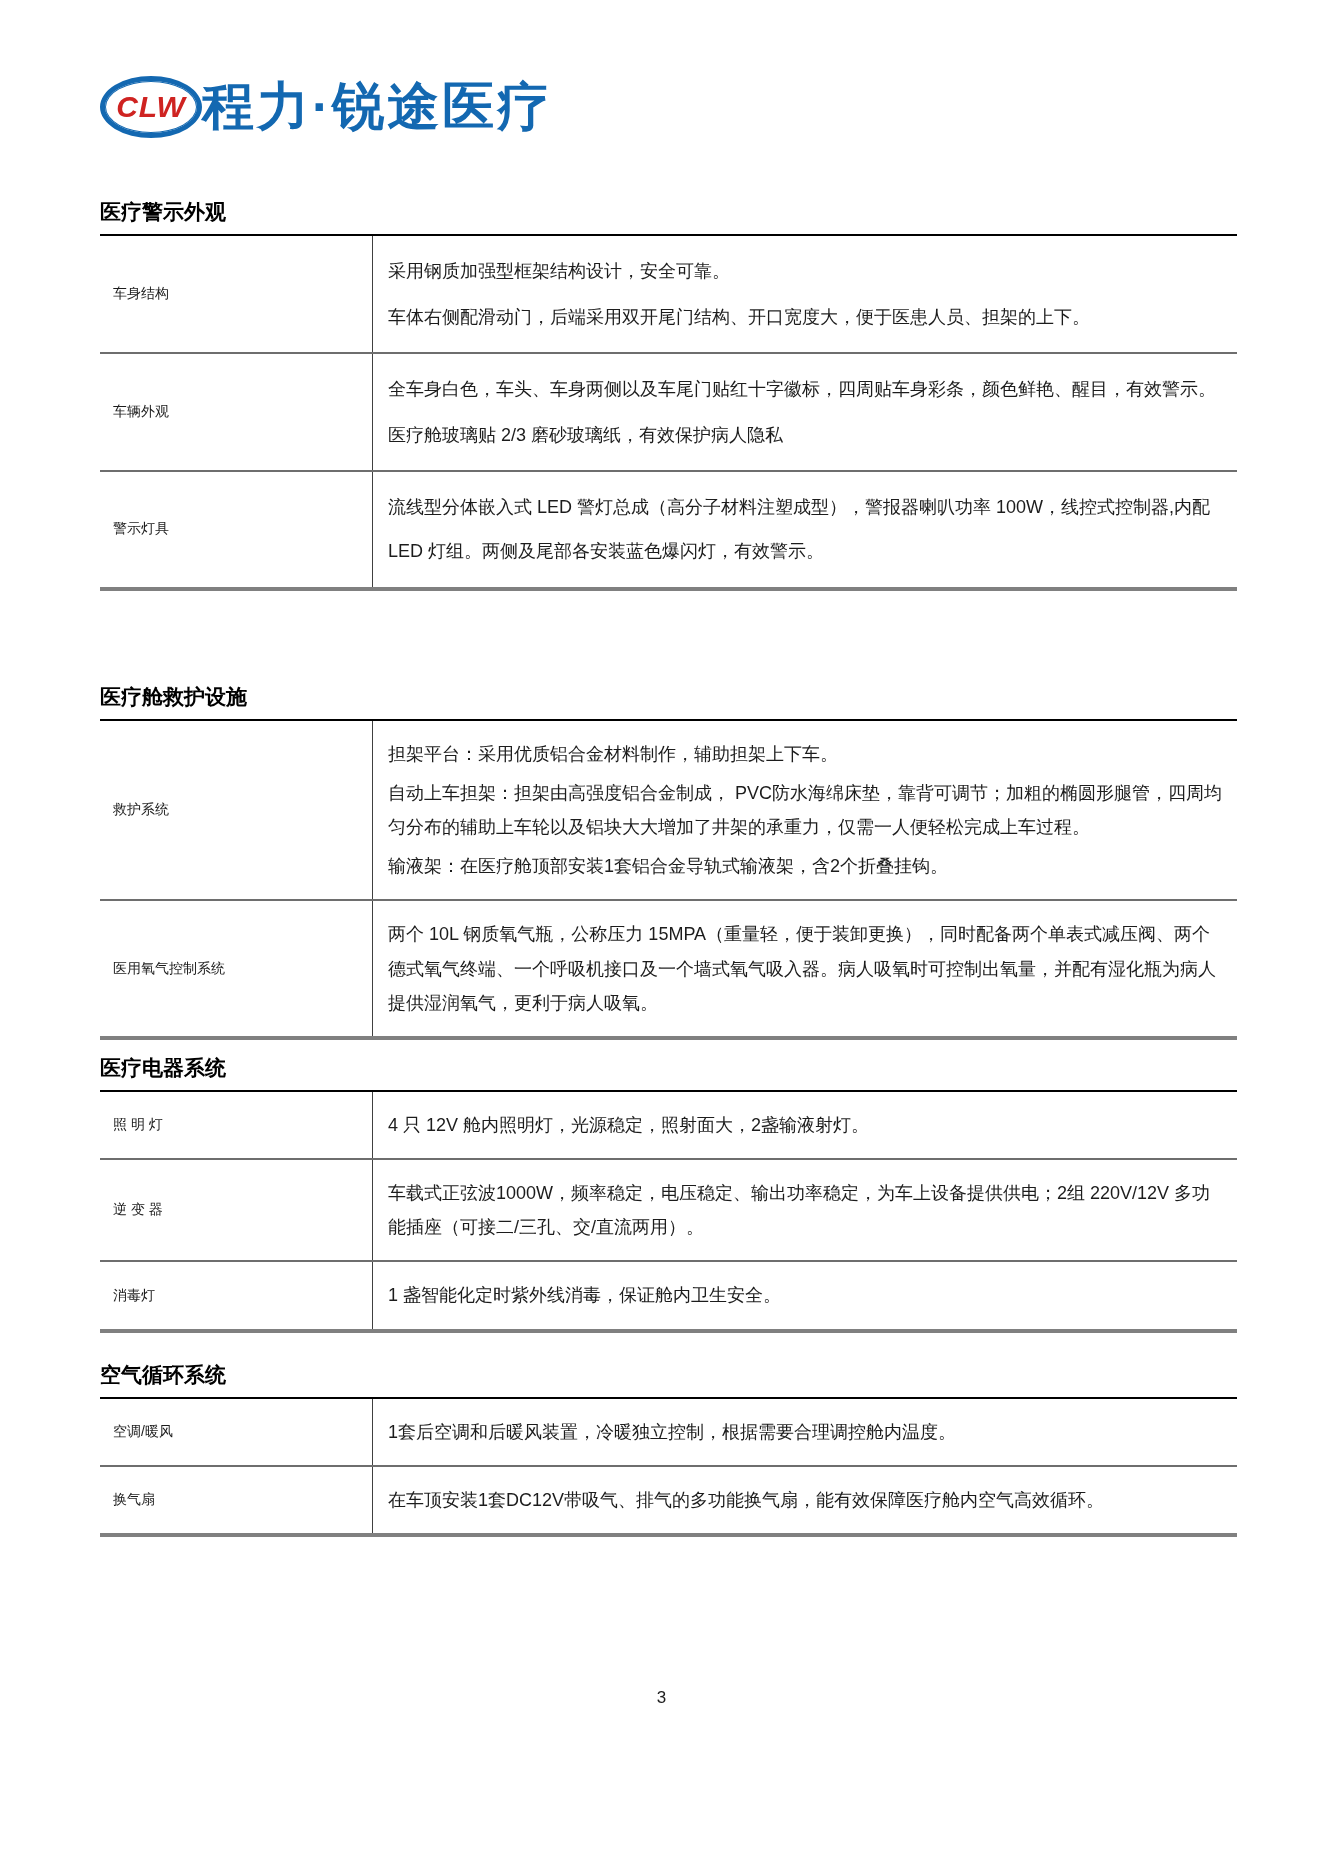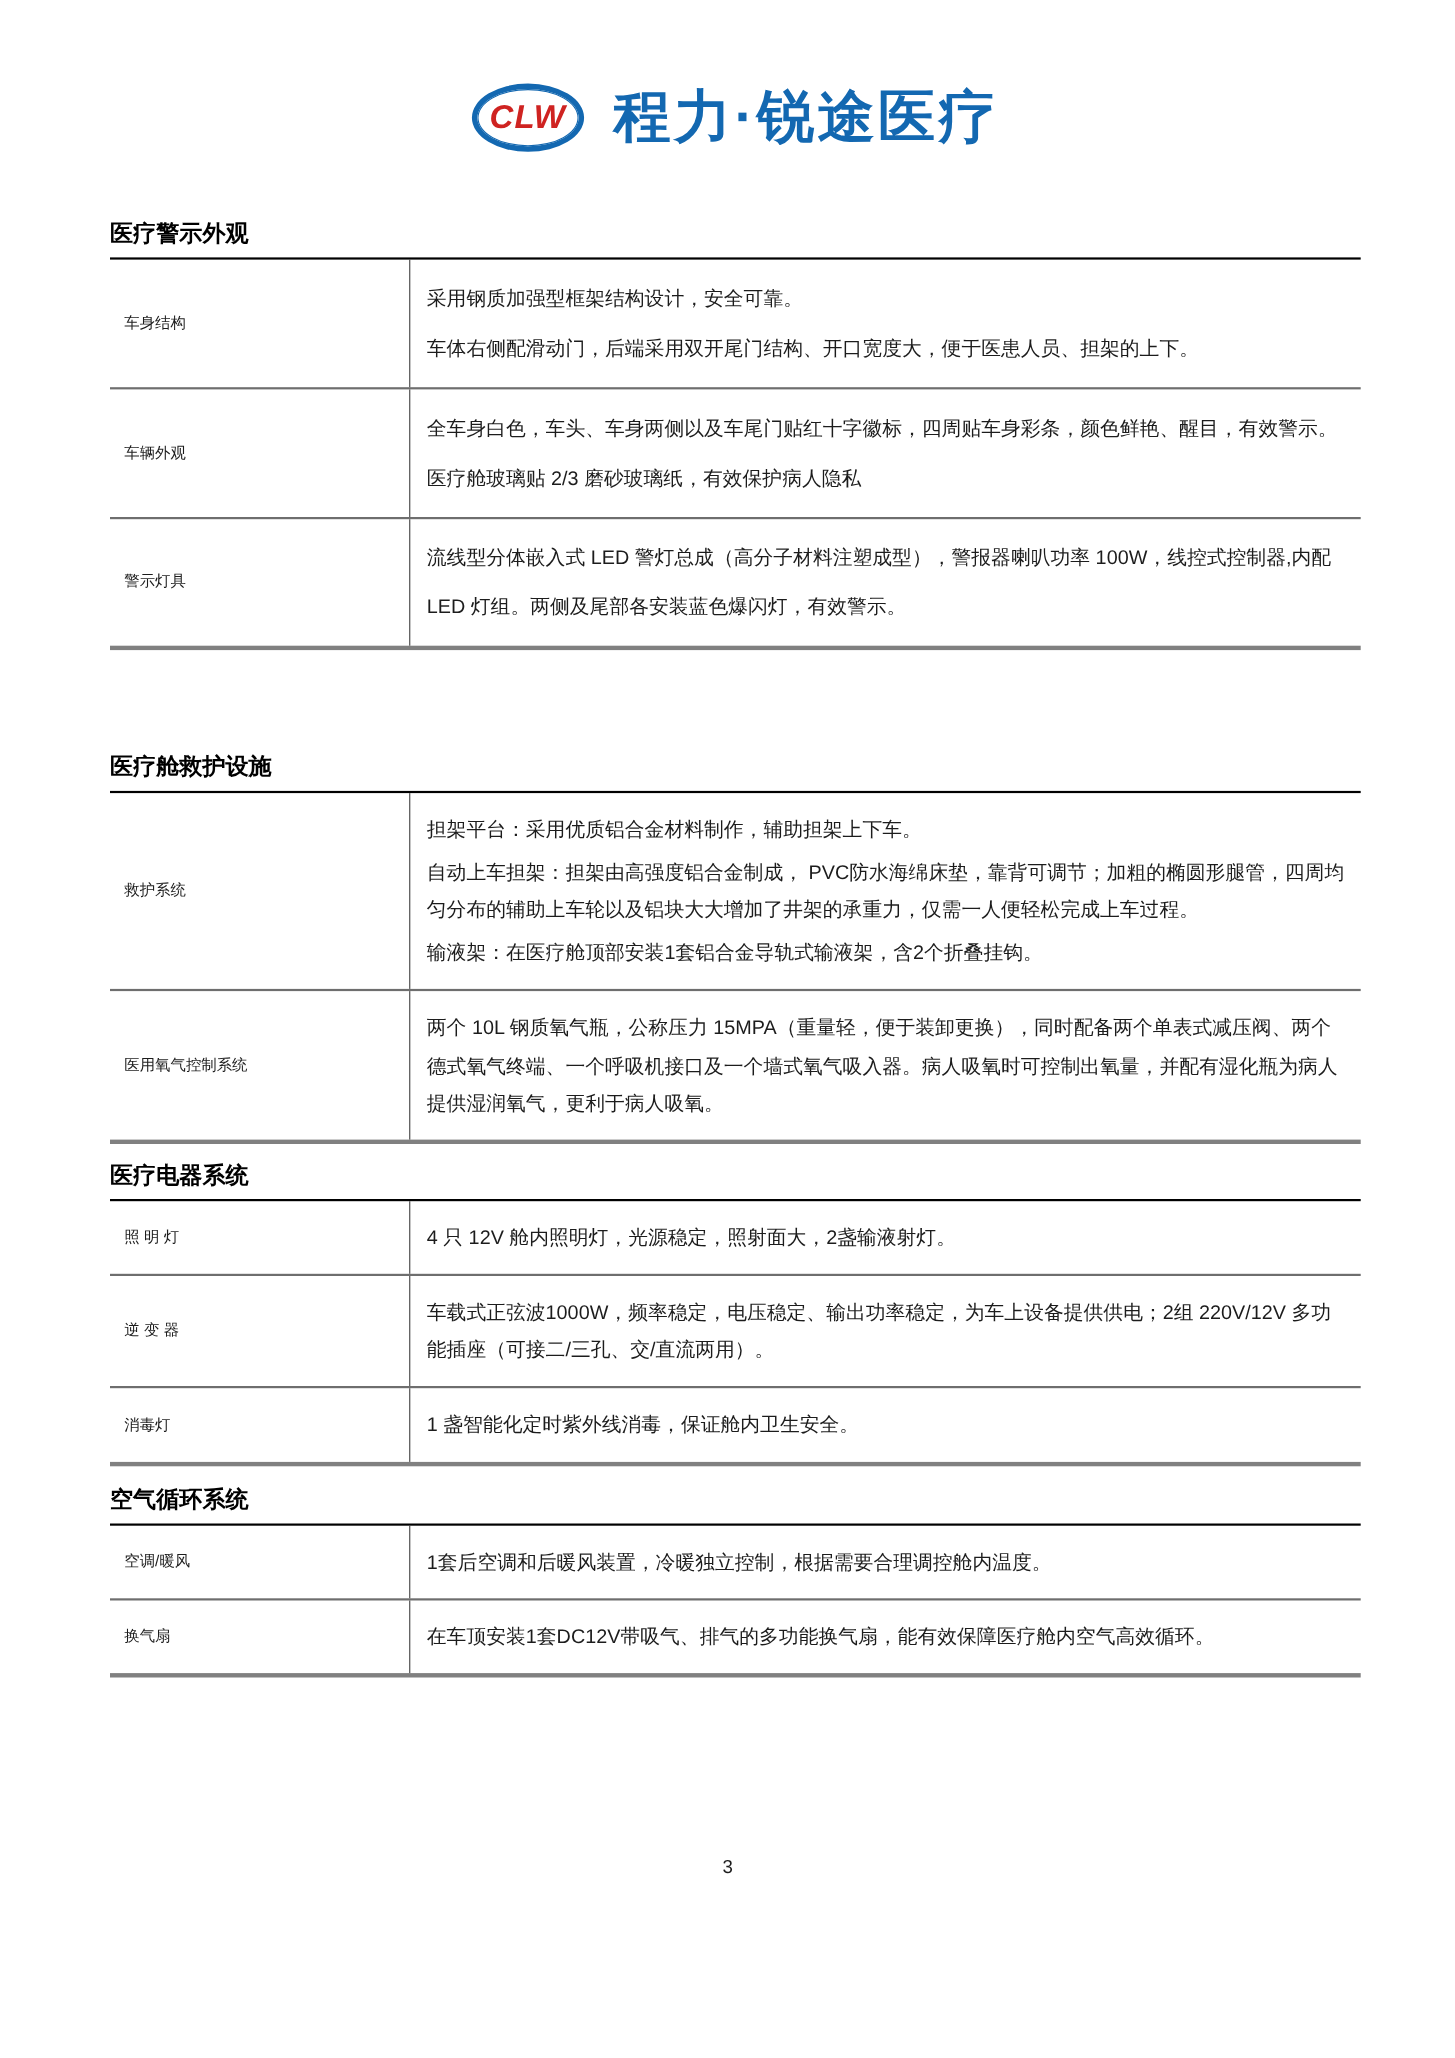--- a/index.html
+++ b/index.html
@@ -11,21 +11,21 @@
     color: #1c1c1c;
     overflow: hidden;
   }
   .content {
     position: absolute;
     left: 100px; top: 0;
     width: 1137px;
   }
 
   
-  .logo-row { display: flex; align-items: center; gap: 27px; margin-top: 72px; justify-content: center; }
+  .logo-row { display: flex; align-items: center; gap: 0; margin-top: 72px; }
   .logo-badge {
     width: 102px; height: 62px;
     border: 5px solid #1368b1;
     border-radius: 50%;
     display: flex; align-items: center; justify-content: center;
     background: #ffffff;
     box-shadow: 0 0 0 1px #1368b1 inset;
     flex: none;
   }
   .logo-badge span {
@@ -47,21 +47,21 @@
   .section-title {
     font-size: 21px;
     font-weight: bold;
     color: #000000;
     padding-bottom: 8px;
     border-bottom: 2px solid #000000;
   }
   .sec-1 { margin-top: 56px; }
   .sec-2 { margin-top: 92px; }
   .sec-3 { margin-top: 14px; }
-  .sec-4 { margin-top: 16px; }
+  .sec-4 { margin-top: 28px; }
 
   
   .spec-table { width: 100%; border-bottom: 4px solid #808080; }
   .spec-row { display: flex; align-items: stretch; border-bottom: 2px solid #6e6e6e; }
   .spec-row:last-child { border-bottom: none; }
   .spec-label {
     width: 273px; flex: none;
     display: flex; align-items: center;
     padding: 10px 10px 10px 13px;
     font-size: 14px;

